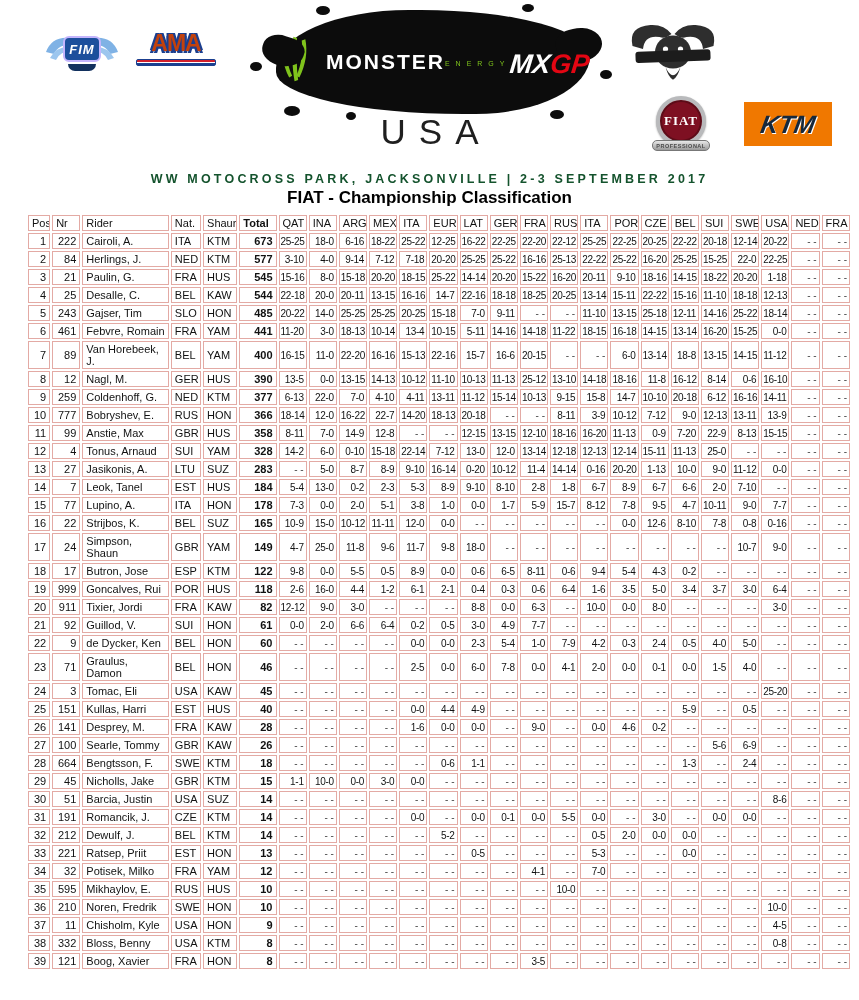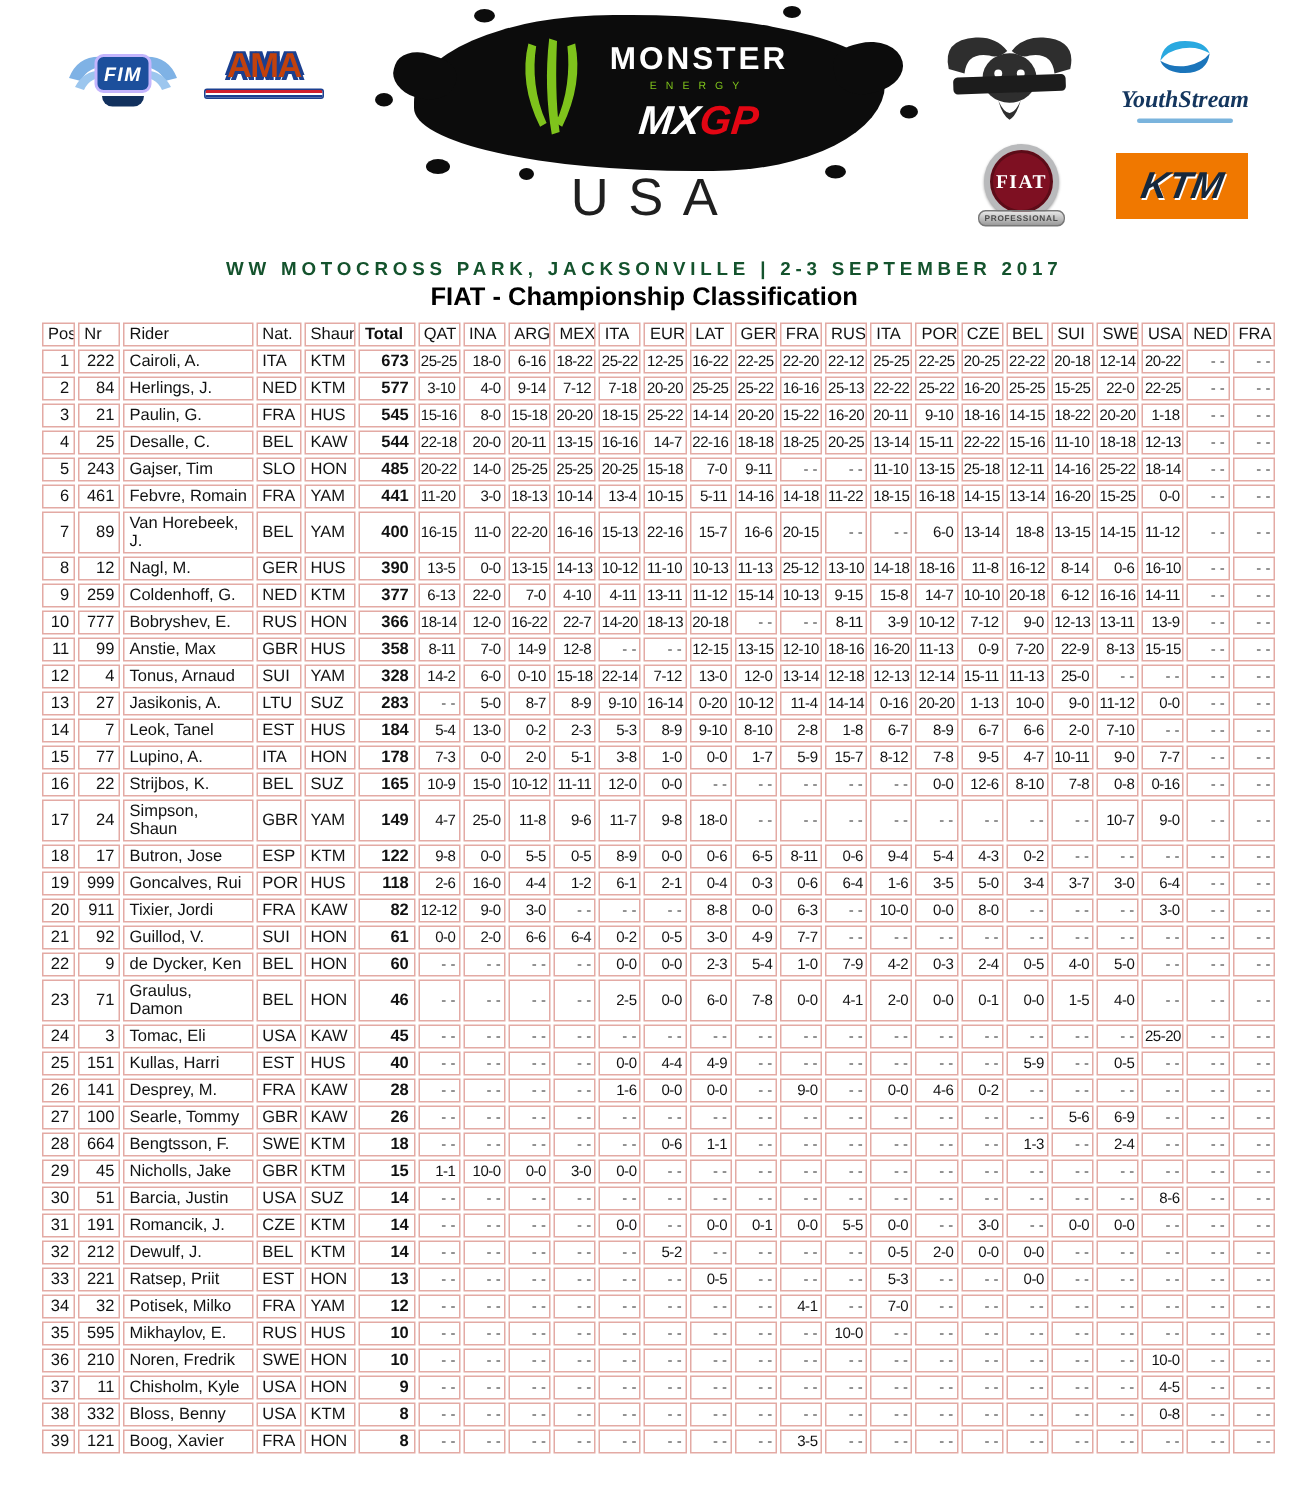--- a/index.html
+++ b/index.html
@@ -42,21 +42,21 @@
   .splat::after { content:""; position: absolute; right: -12px; top: 18px; width: 46px; height: 34px;
     background: #0c0c0c; border-radius: 40% 60% 50% 50%; transform: rotate(-14deg); }
   .spot { position: absolute; background: #0c0c0c; border-radius: 50%; }
   .s1 { left: -26px; top: 52px; width: 12px; height: 9px; }
   .s2 { left: 8px;  top: 96px; width: 16px; height: 10px; }
   .s3 { left: 70px; top: 102px; width: 10px; height: 8px; }
   .s4 { right: -22px; top: 60px; width: 12px; height: 9px; }
   .s5 { right: 26px; top: 100px; width: 14px; height: 9px; }
   .s6 { left: 40px; top: -4px; width: 14px; height: 9px; }
   .s7 { right: 56px; top: -6px; width: 12px; height: 8px; }
-  .monster-text { display: flex; flex-direction: column; align-items: center; z-index: 2; justify-content: flex-end; }
+  .monster-text { display: flex; align-items: center; z-index: 2; justify-content: flex-end; }
   .monster-line1 { color: #ffffff; font-weight: 900; font-size: 21px; letter-spacing: 2px; }
   .monster-line2 { color: #7fc31c; font-size: 7px; letter-spacing: 6px; margin-top: 2px; }
   .mxgp { font-style: italic; font-weight: 900; font-size: 27px; letter-spacing: 0px; margin-top: 4px; transform: skewX(-6deg); }
   .mxgp .mx { color: #ffffff; } .mxgp .gp { color: #e30613; }
 
   .ww-ranch { position: absolute; left: 628px; top: 18px; width: 90px; height: 80px; }
 
   .ys { position: absolute; left: 736px; top: 24px; width: 108px; height: 66px; text-align: center; }
   .ys-swirl { width: 40px; height: 28px; margin: 0 auto; }
   .ys-name { font-family: "Liberation Serif", serif; font-style: italic; font-weight: bold;
@@ -148,28 +148,20 @@
       <path d="M6 34 Q0 8 30 6 Q48 5 58 18 Q50 25 42 22 Q22 19 20 38 Z" fill="#2e2e2e"></path>
       <path d="M114 34 Q120 8 90 6 Q72 5 62 18 Q70 25 78 22 Q98 19 100 38 Z" fill="#2e2e2e"></path>
       <ellipse cx="60" cy="42" rx="24" ry="22" fill="#2e2e2e"></ellipse>
       <circle cx="50" cy="38" r="3.5" fill="#ffffff"></circle>
       <circle cx="70" cy="38" r="3.5" fill="#ffffff"></circle>
       <rect x="10" y="40" width="100" height="15" rx="4" fill="#1c1c1c" transform="rotate(-2 60 47)"></rect>
       <path d="M50 62 Q60 84 70 62 Q66 76 60 79 Q54 76 50 62 Z" fill="#2e2e2e"></path>
     </svg>
   </div>
 
-  <div class="ys">
-    <svg class="ys-swirl" viewBox="0 0 48 34">
-      <path d="M4 20 Q6 4 24 4 Q40 4 44 14 Q34 8 22 10 Q10 12 4 20 Z" fill="#2aa9e0"></path>
-      <path d="M44 14 Q42 30 24 30 Q8 30 4 20 Q14 26 26 24 Q38 22 44 14 Z" fill="#1b75bb"></path>
-    </svg>
-    <div class="ys-name">YouthStream</div>
-    <div class="ys-tag"></div>
-  </div>
 
   <div class="fiat">
     <div class="fiat-circle">FIAT</div>
     <div class="fiat-band">PROFESSIONAL</div>
   </div>
 
   <div class="ktm">
     <div class="ktm-text">KTM</div>
   </div>
 

